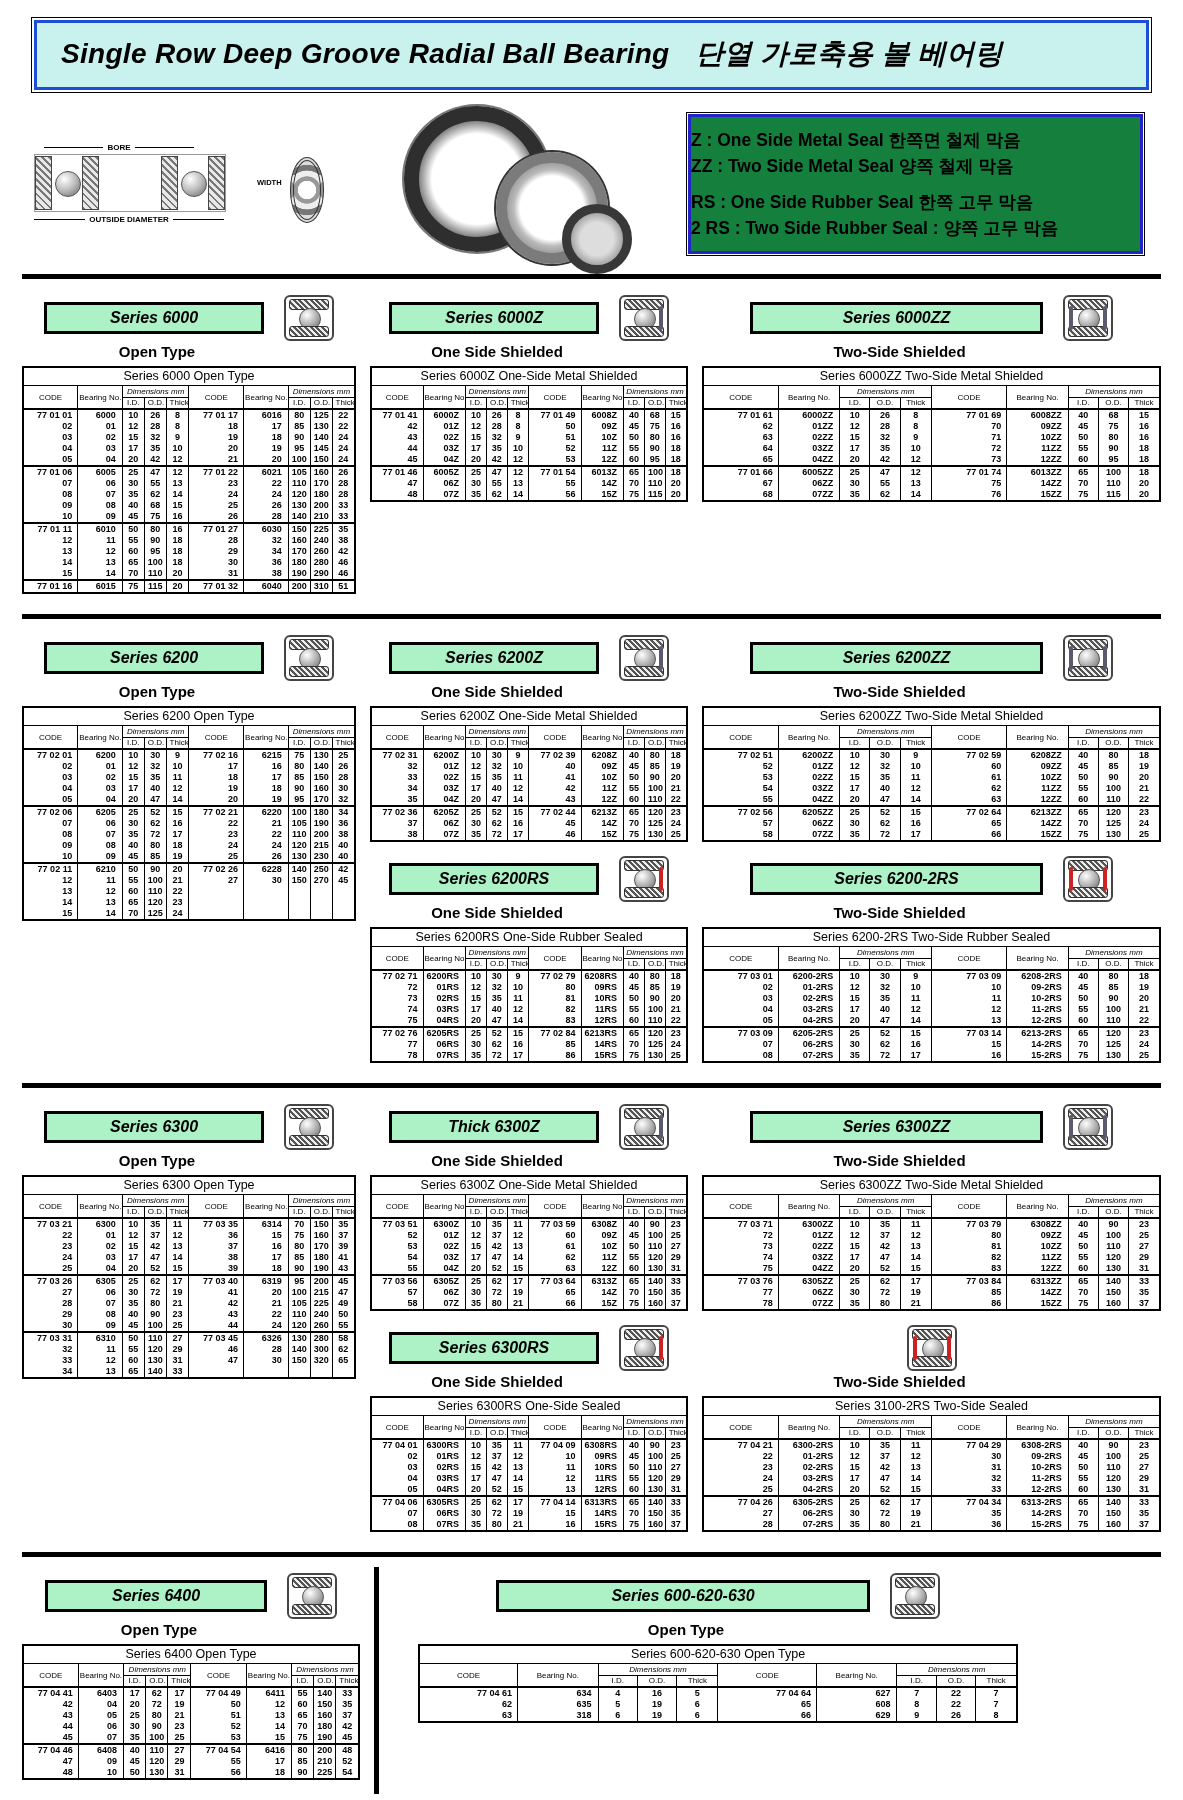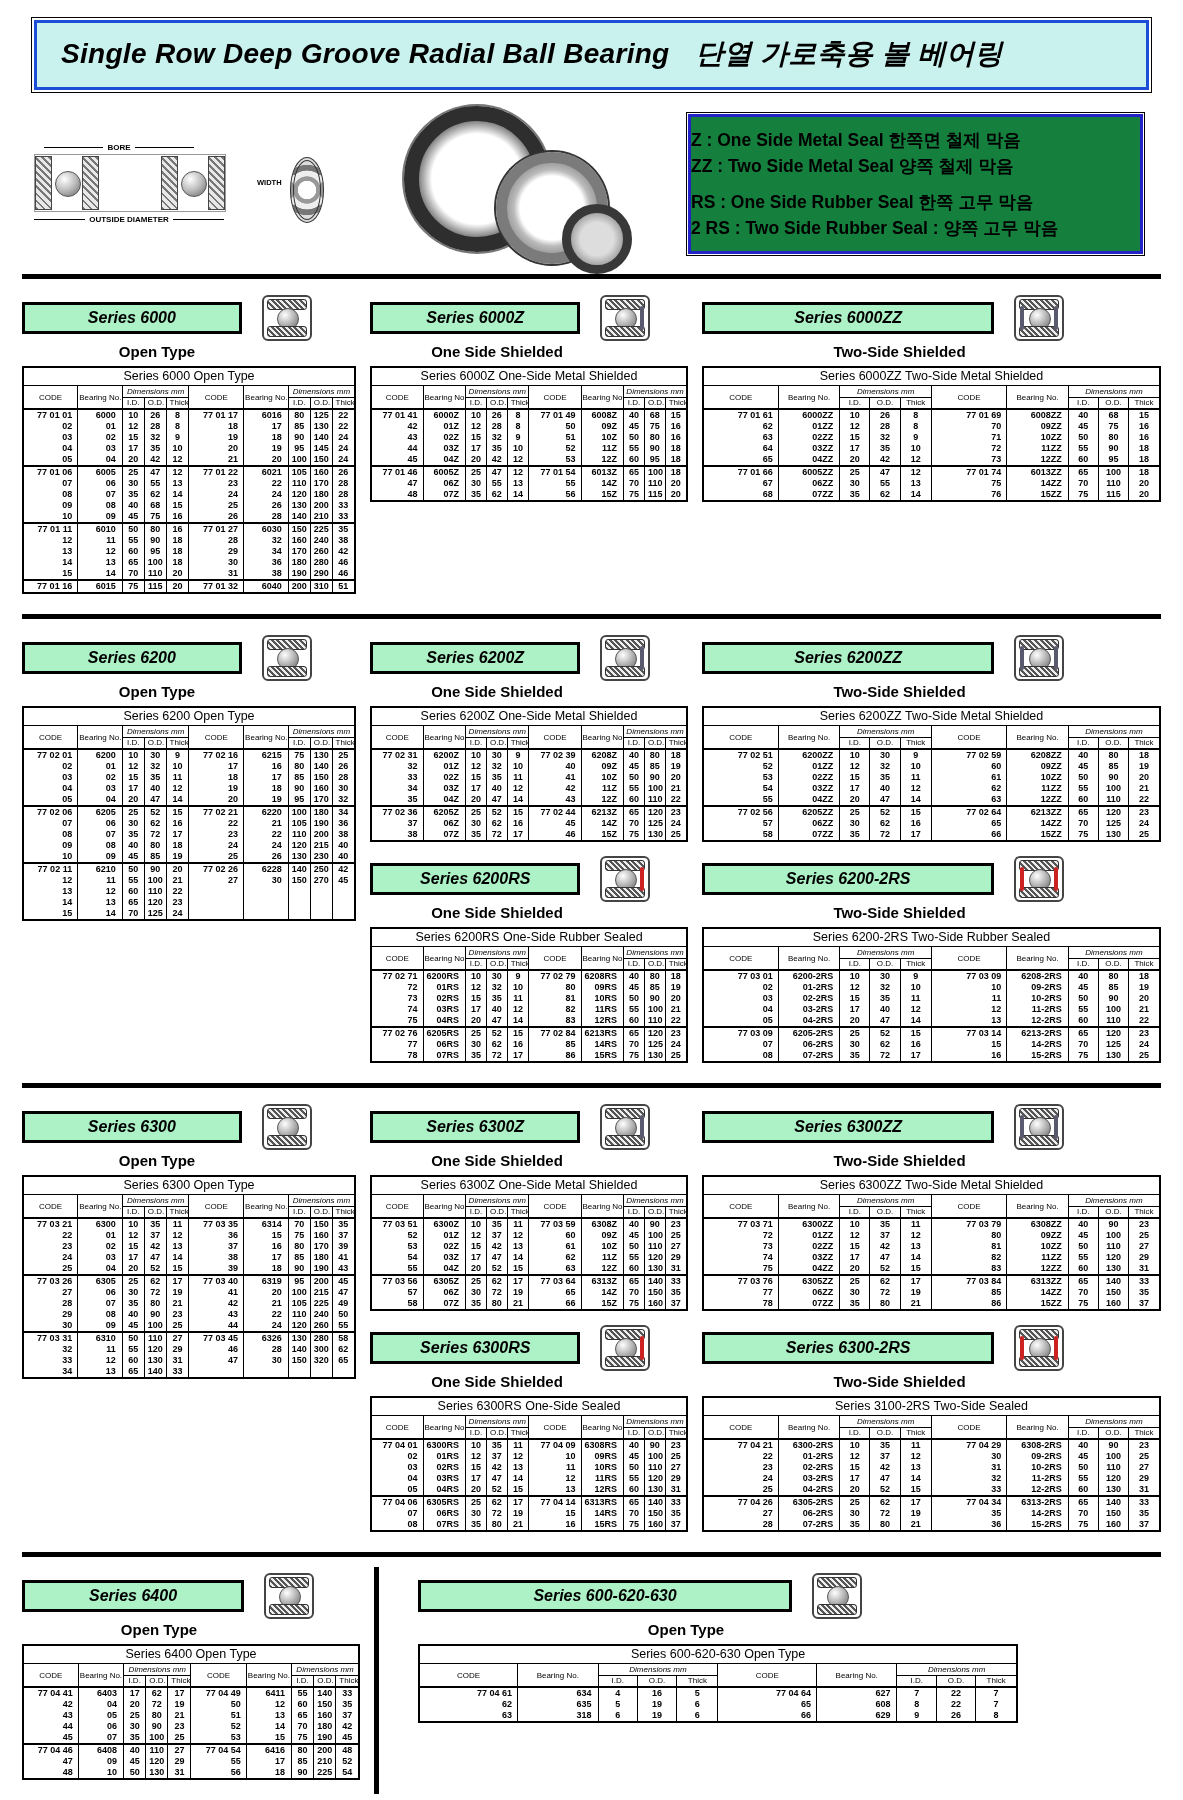--- a/index.html
+++ b/index.html
@@ -44,21 +44,21 @@
   
   .band{display:grid;column-gap:14px;margin:0 2px;}
   .band.b3{grid-template-columns:334px 318px 1fr;}
   .band.b4{grid-template-columns:338px 6px 1fr;}
   .vdiv{background:#000;width:5px;}
   .col{min-width:0;}
   .col .block{margin-bottom:14px;}
   .b4 .colR{padding-left:24px;max-width:600px;}
 
   
-  .banner-row{display:flex;align-items:center;gap:20px;margin:6px 0 2px 0;}
+  .banner-row{display:flex;align-items:center;justify-content:center;gap:20px;margin:6px 0 2px 0;}
   .banner{border:3px solid #000;background:#adf2c6;padding:4px 10px;min-width:58%;text-align:center;}
   .banner span{font-size:16px;font-weight:bold;font-style:italic;white-space:nowrap;}
   .subtitle{text-align:center;font-size:15px;font-weight:bold;margin:2px 64px 6px 0;}
 
   
   .bicon{width:46px;height:42px;border:2px solid #444;border-radius:6px;position:relative;background:#fff;flex:0 0 auto;}
   .bicon i{position:absolute;left:3px;right:3px;height:9px;background:repeating-linear-gradient(45deg,#555 0 2px,#eee 2px 4px);border:1px solid #333;border-radius:3px;}
   .bicon i.t{top:2px;}
   .bicon i.bt{bottom:2px;}
   .bicon b{position:absolute;left:50%;top:50%;width:20px;height:20px;margin:-10px 0 0 -10px;border-radius:50%;
@@ -1693,21 +1693,21 @@
                 <td class="cd"></td>
                 <td class="cd"></td>
               </tr>
             </tbody>
           </table>
         </div>
       </div>
     <div class="col">
       <div class="block">
           <div class="banner-row">
-            <div class="banner"><span>Series 6300Z</span></div>
+            <div class="banner"><span>Thick 6300Z</span></div>
             <div class="bicon ic-z">
               <i class="t"></i>
               <b></b>
               <i class="bt"></i>
               <u class="s2"></u>
             </div>
           </div>
           <div class="subtitle">One Side Shielded</div>
           <table class="btable">
             <colgroup>
@@ -2125,21 +2125,20 @@
                 <td class="cn">15ZZ</td>
                 <td class="cd">75</td>
                 <td class="cd">160</td>
                 <td class="cd">37</td>
               </tr>
             </tbody>
           </table>
         </div>
       <div class="block">
           <div class="banner-row">
-            <div class="banner"><span>Series 6300-2RS</span></div>
             <div class="bicon ic-2rs">
               <i class="t"></i>
               <b></b>
               <i class="bt"></i>
               <u class="s1"></u>
               <u class="s2"></u>
             </div>
           </div>
           <div class="subtitle">Two-Side Shielded</div>
           <table class="btable">

